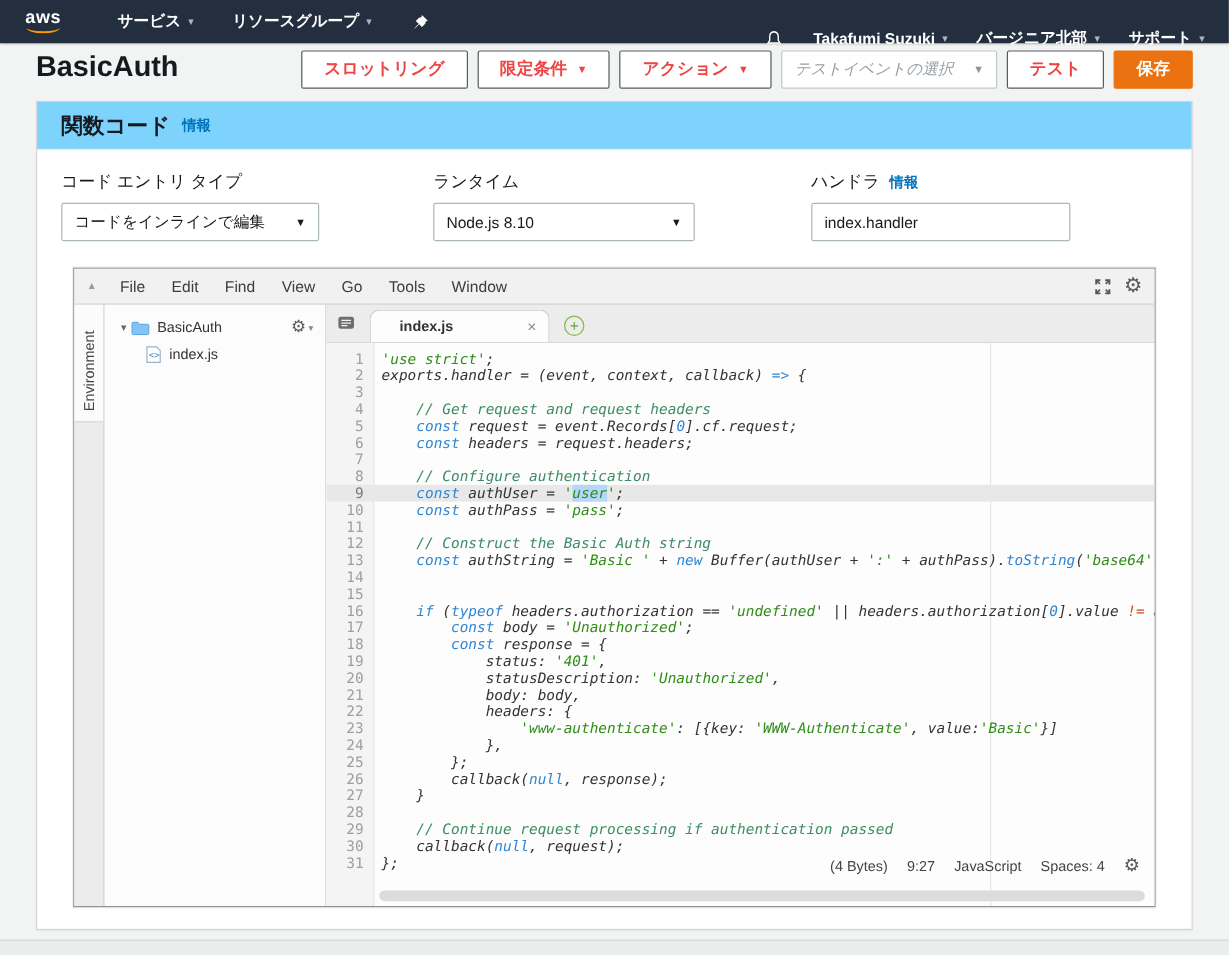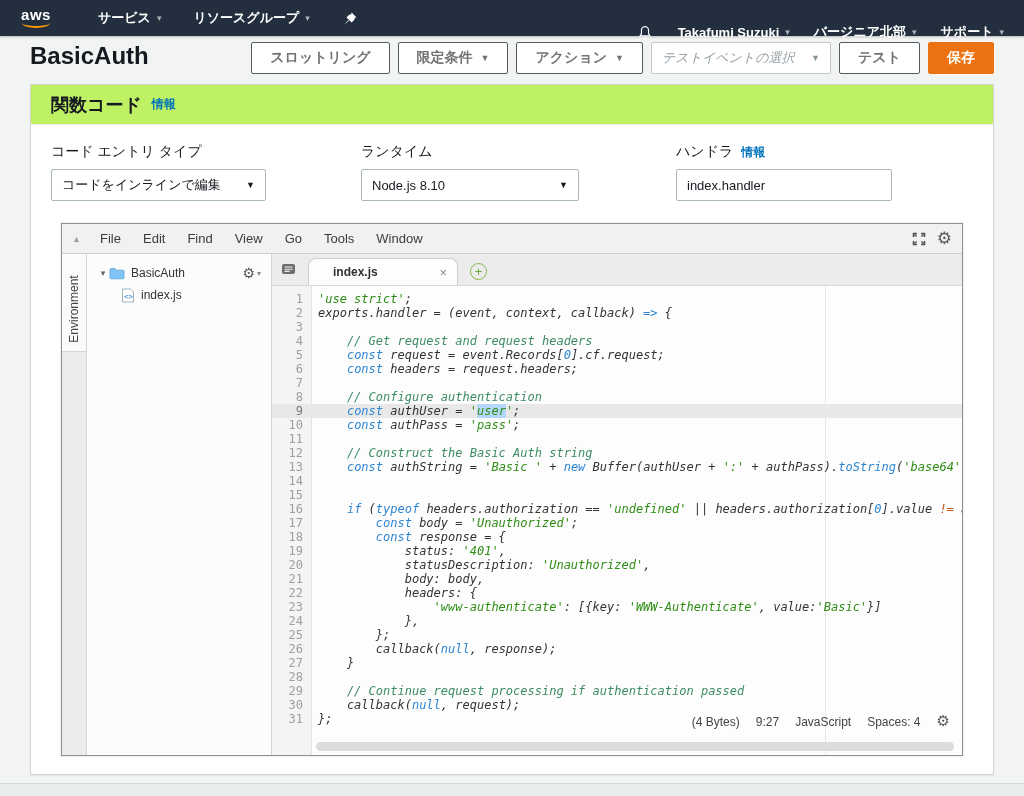--- a/index.html
+++ b/index.html
@@ -17,32 +17,32 @@
   .nav-item .caret { font-size:9px; color:#aab7b8; }
   .nav-left { display:flex; align-items:center; margin-left:28px; gap:8px; }
   .nav-right { margin-left:auto; display:flex; align-items:flex-end; margin-right:8px;margin-top:28px; }
   .nav-icon { width:18px; height:18px; display:flex; align-items:center; justify-content:center; }
 
   
   .fn-header { position:absolute; left:0; top:36px; width:1024px; height:48px; }
   .fn-title { position:absolute; left:30px; top:6px; font-size:24px; font-weight:bold; color:#16191f; }
   .fn-actions { position:absolute; right:30px; top:6px; display:flex; gap:8px; align-items:center; }
   .btn { height:32px; padding:0 18px; background:#fff; border:1px solid #545b64; border-radius:2px;
-    font-size:14px; font-weight:bold; color:#737373; display:flex; align-items:center; gap:8px; cursor:pointer; white-space:nowrap; }
+    font-size:14px; font-weight:bold; color:#ef4444; display:flex; align-items:center; gap:8px; cursor:pointer; white-space:nowrap; }
   .btn .caret { font-size:9px; }
   .btn-primary { background:#ec7211; border-color:#ec7211; color:#fff; }
   .select-faux { height:32px; width:180px; background:#fff; border:1px solid #c1c7c9; border-radius:2px;
     display:flex; align-items:center; justify-content:space-between; padding:0 10px; cursor:pointer; }
   .select-faux .ph { color:#96a0a6; font-style:italic; font-size:13px; }
   .select-faux .caret { color:#879596; font-size:9px; }
 
   
   .card { position:absolute; left:30px; top:84px; width:964px; height:691px; background:#fff;
     border:1px solid #d5d5d5; box-shadow:0 1px 1px rgba(0,0,0,.05); }
-  .card-header { height:40px; border-bottom:1px solid #eaeded; display:flex; align-items:center; padding-left:20px; gap:10px; background:#bef264; }
+  .card-header { height:40px; border-bottom:1px solid #eaeded; display:flex; align-items:center; padding-left:20px; gap:10px; background:#7dd3fc; }
   .card-title { font-size:18px; font-weight:bold; }
   .info-link { font-size:12px; font-weight:bold; color:#0073bb; cursor:pointer; }
 
   .field { position:absolute; }
   .field label { display:block; font-size:14px; color:#16191f; margin-bottom:8px; }
   .field .lblrow { display:flex; gap:8px; align-items:baseline; margin-bottom:8px; }
   .field .lblrow label { margin-bottom:0; }
   .control-select { height:32px; background:#fff; border:1px solid #aab7b8; border-radius:2px;
     display:flex; align-items:center; justify-content:space-between; padding:0 10px; font-size:13px; cursor:pointer; }
   .control-select .caret { font-size:9px; color:#16191f; }

